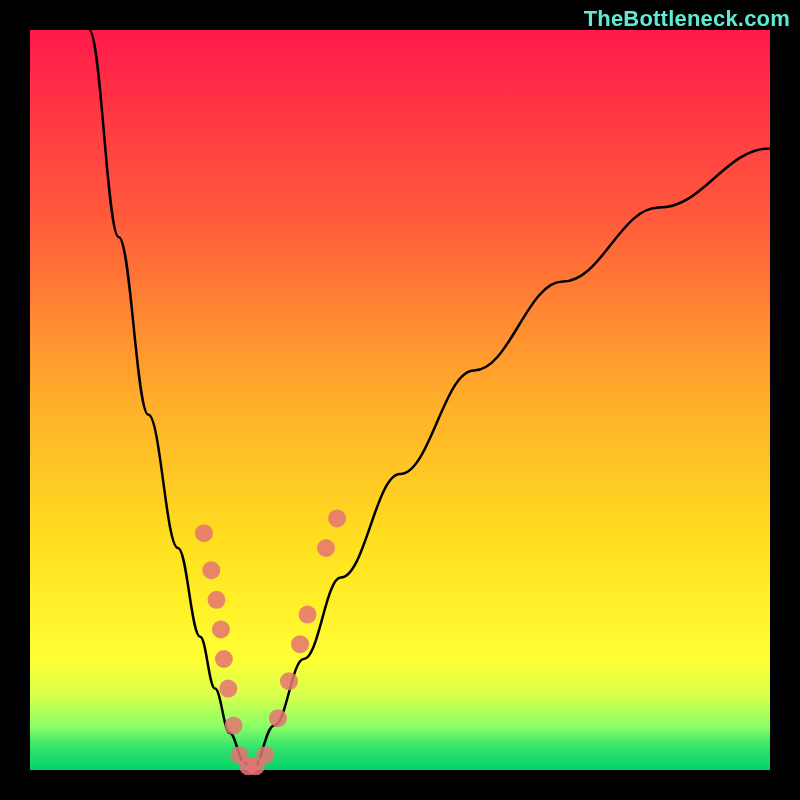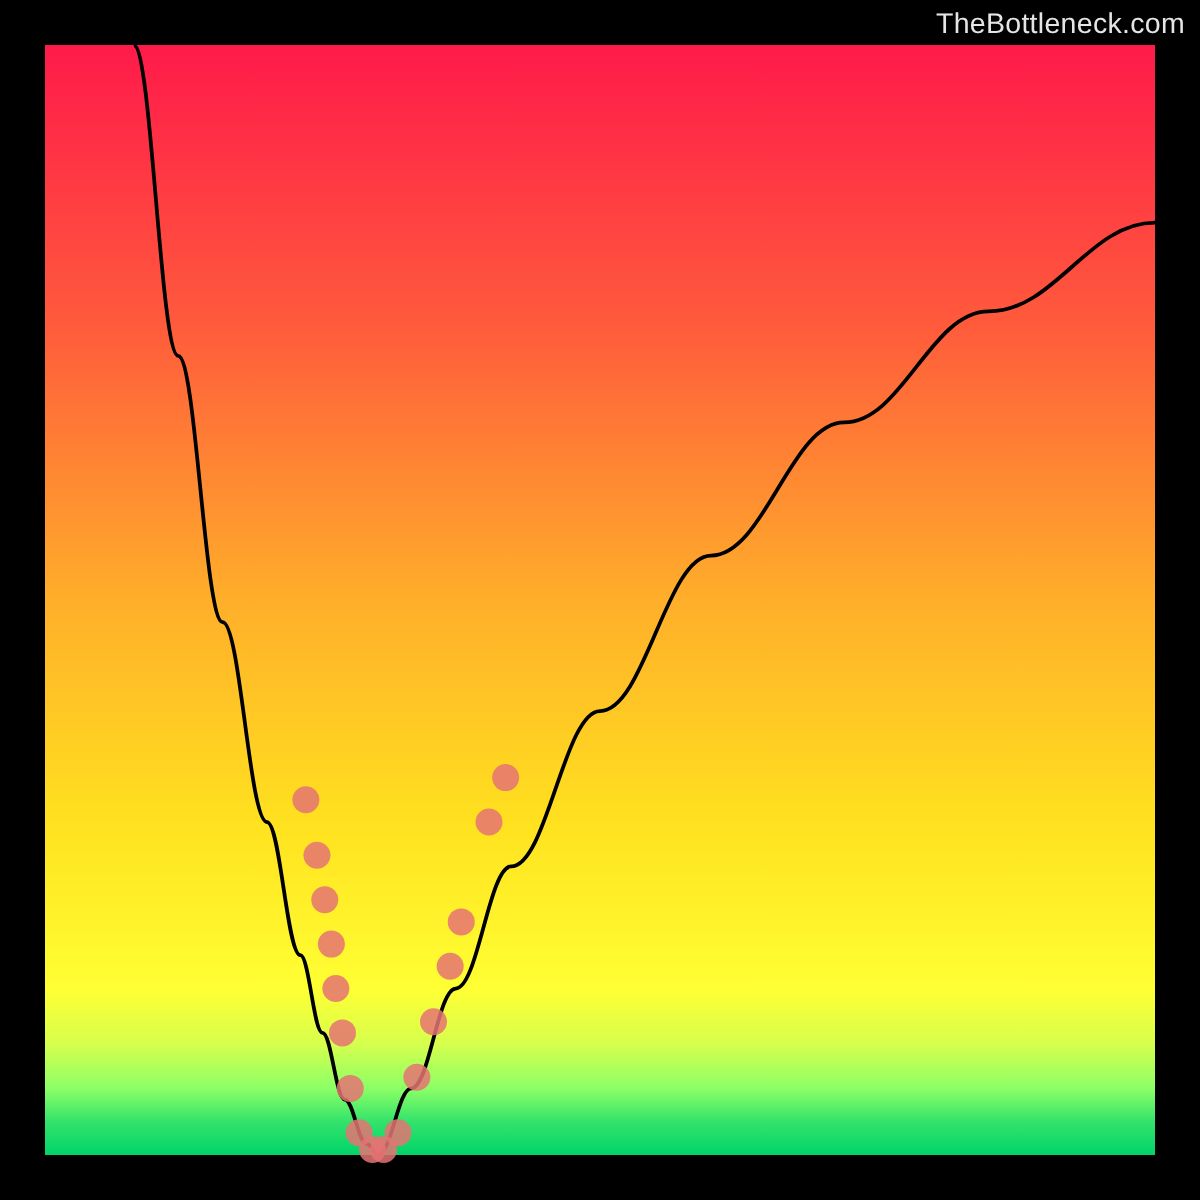--- a/index.html
+++ b/index.html
@@ -36,23 +36,23 @@
       #d6ff4d 90%,
       #8cff66 94%,
       #33e36b 97%,
       #00d46a 100%
     );
   }
   .watermark {
     position: absolute;
     top: 6px;
     right: 10px;
-    color: #e5e5e5;
-    font-size: 19px;
-    font-weight: 400;
+    color: #5eead4;
+    font-size: 22px;
+    font-weight: 700;
     letter-spacing: 0.2px;
     user-select: none;
   }
   svg.overlay {
     position: absolute;
     top: 0;
     left: 0;
     width: 740px;
     height: 740px;
     overflow: visible;

